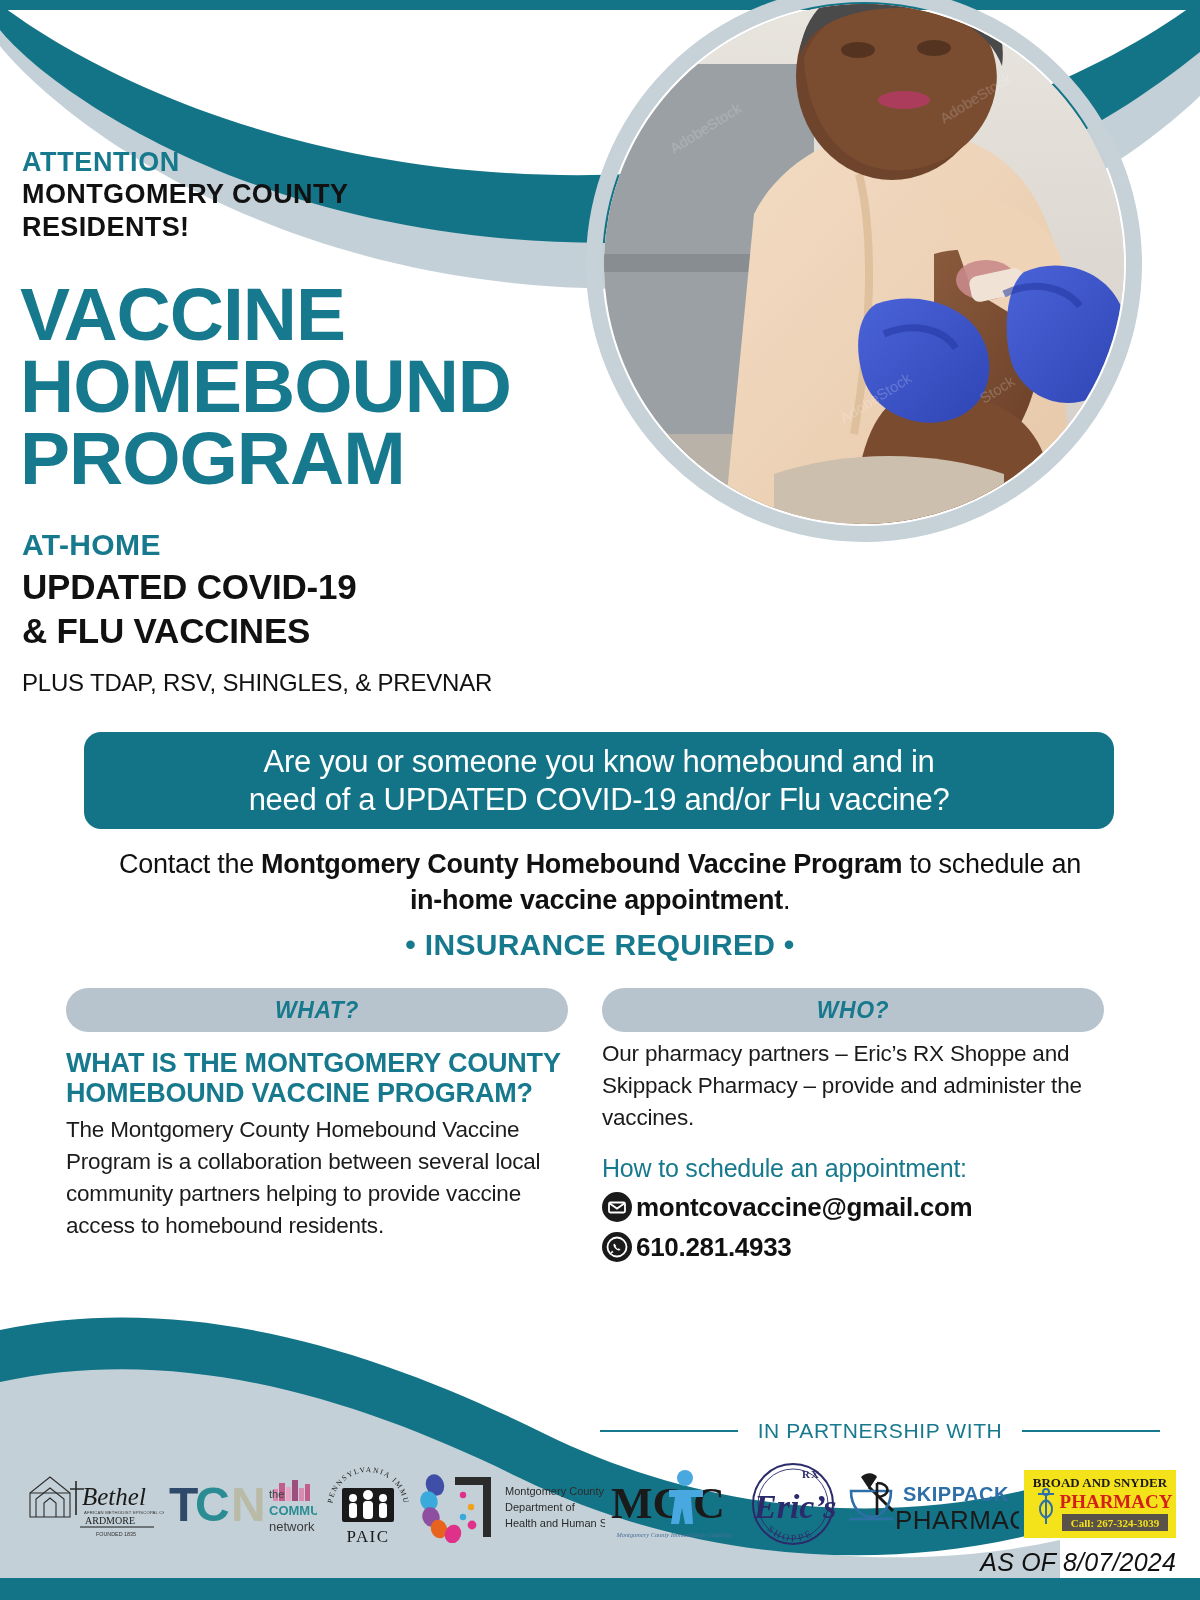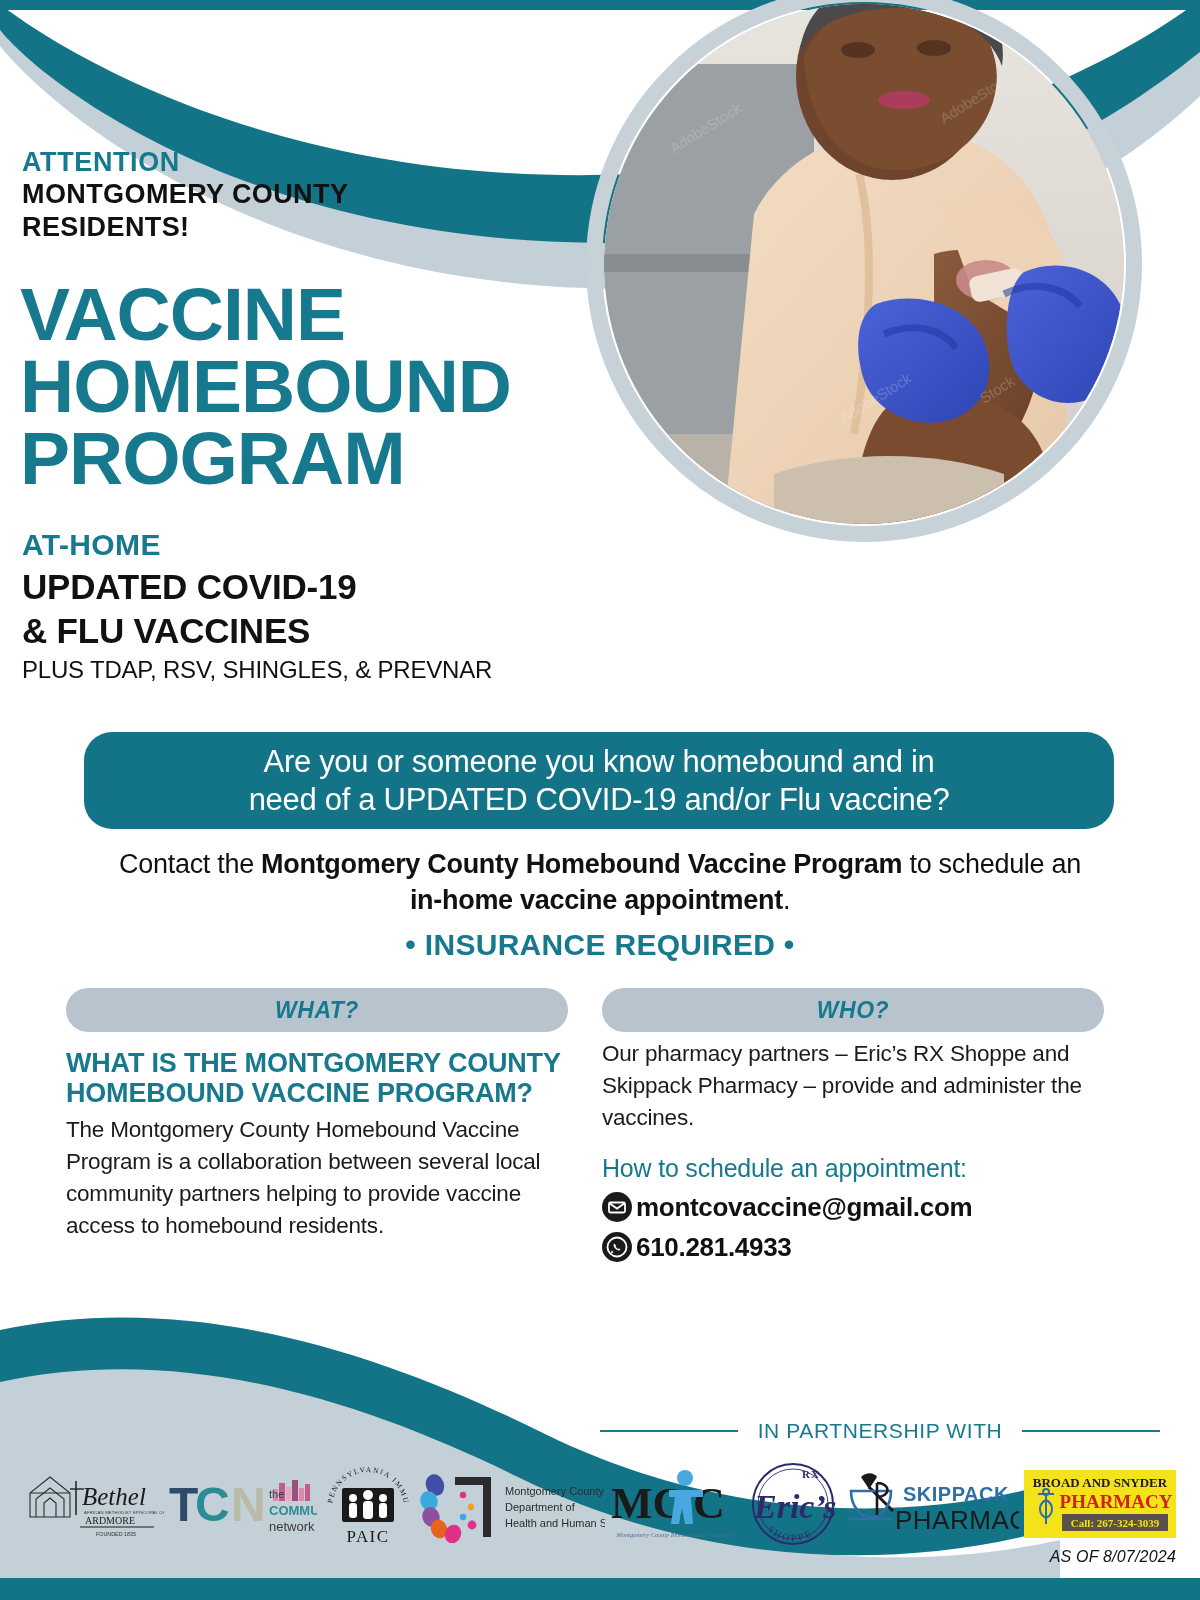--- a/index.html
+++ b/index.html
@@ -44,26 +44,26 @@
     font-size:27px;font-weight:bold;color:#111111;letter-spacing:.4px;line-height:1.16;
     margin-top:2px;
   }
   .bigtitle{
     position:absolute;left:20px;top:278px;
     font-size:75px;line-height:.96;font-weight:bold;color:#17798d;letter-spacing:-1px;
   }
   .subhead{position:absolute;left:22px;top:528px;}
   .subhead .s1{font-size:30px;font-weight:bold;color:#17798d;letter-spacing:.4px;}
   .subhead .s2{font-size:35px;font-weight:bold;color:#111;letter-spacing:-.2px;line-height:1.12;margin-top:5px;}
-  .subhead .s3{font-size:24px;color:#111;letter-spacing:-.2px;margin-top:6px;}
+  .subhead .s3{font-size:24px;color:#111;letter-spacing:-.2px;margin-top:19px;}
 
   
   .callout{
     position:absolute;left:84px;top:732px;width:1030px;height:97px;
-    background:#147487;border-radius:28px;
+    background:#147487;border-radius:17px;
     display:flex;align-items:center;justify-content:center;
     color:#ffffff;text-align:center;
     font-size:31px;line-height:1.22;letter-spacing:-.3px;
     padding:0 18px;box-sizing:border-box;
   }
 
   
   .contact{
     position:absolute;left:100px;top:846px;width:1000px;
     text-align:center;color:#111;
@@ -110,21 +110,21 @@
   .partner-bar .ptxt{
     color:#17798d;font-size:21px;letter-spacing:.6px;white-space:nowrap;
   }
   .logos{
     position:absolute;left:24px;top:1452px;width:1152px;height:104px;
     display:flex;align-items:center;justify-content:space-between;
   }
   .logo{display:flex;align-items:center;justify-content:center;height:100px;}
   .asof{
     position:absolute;right:24px;top:1548px;
-    font-size:16px;font-style:italic;color:#111;letter-spacing:.2px;
+    font-size:25px;font-style:italic;color:#111;letter-spacing:.2px;
   }
   .bottombar{
     position:absolute;left:0;bottom:0;width:1200px;height:22px;background:#147487;
   }
 </style>
 </head>
 <body>
 
 <div class="poster">
 

